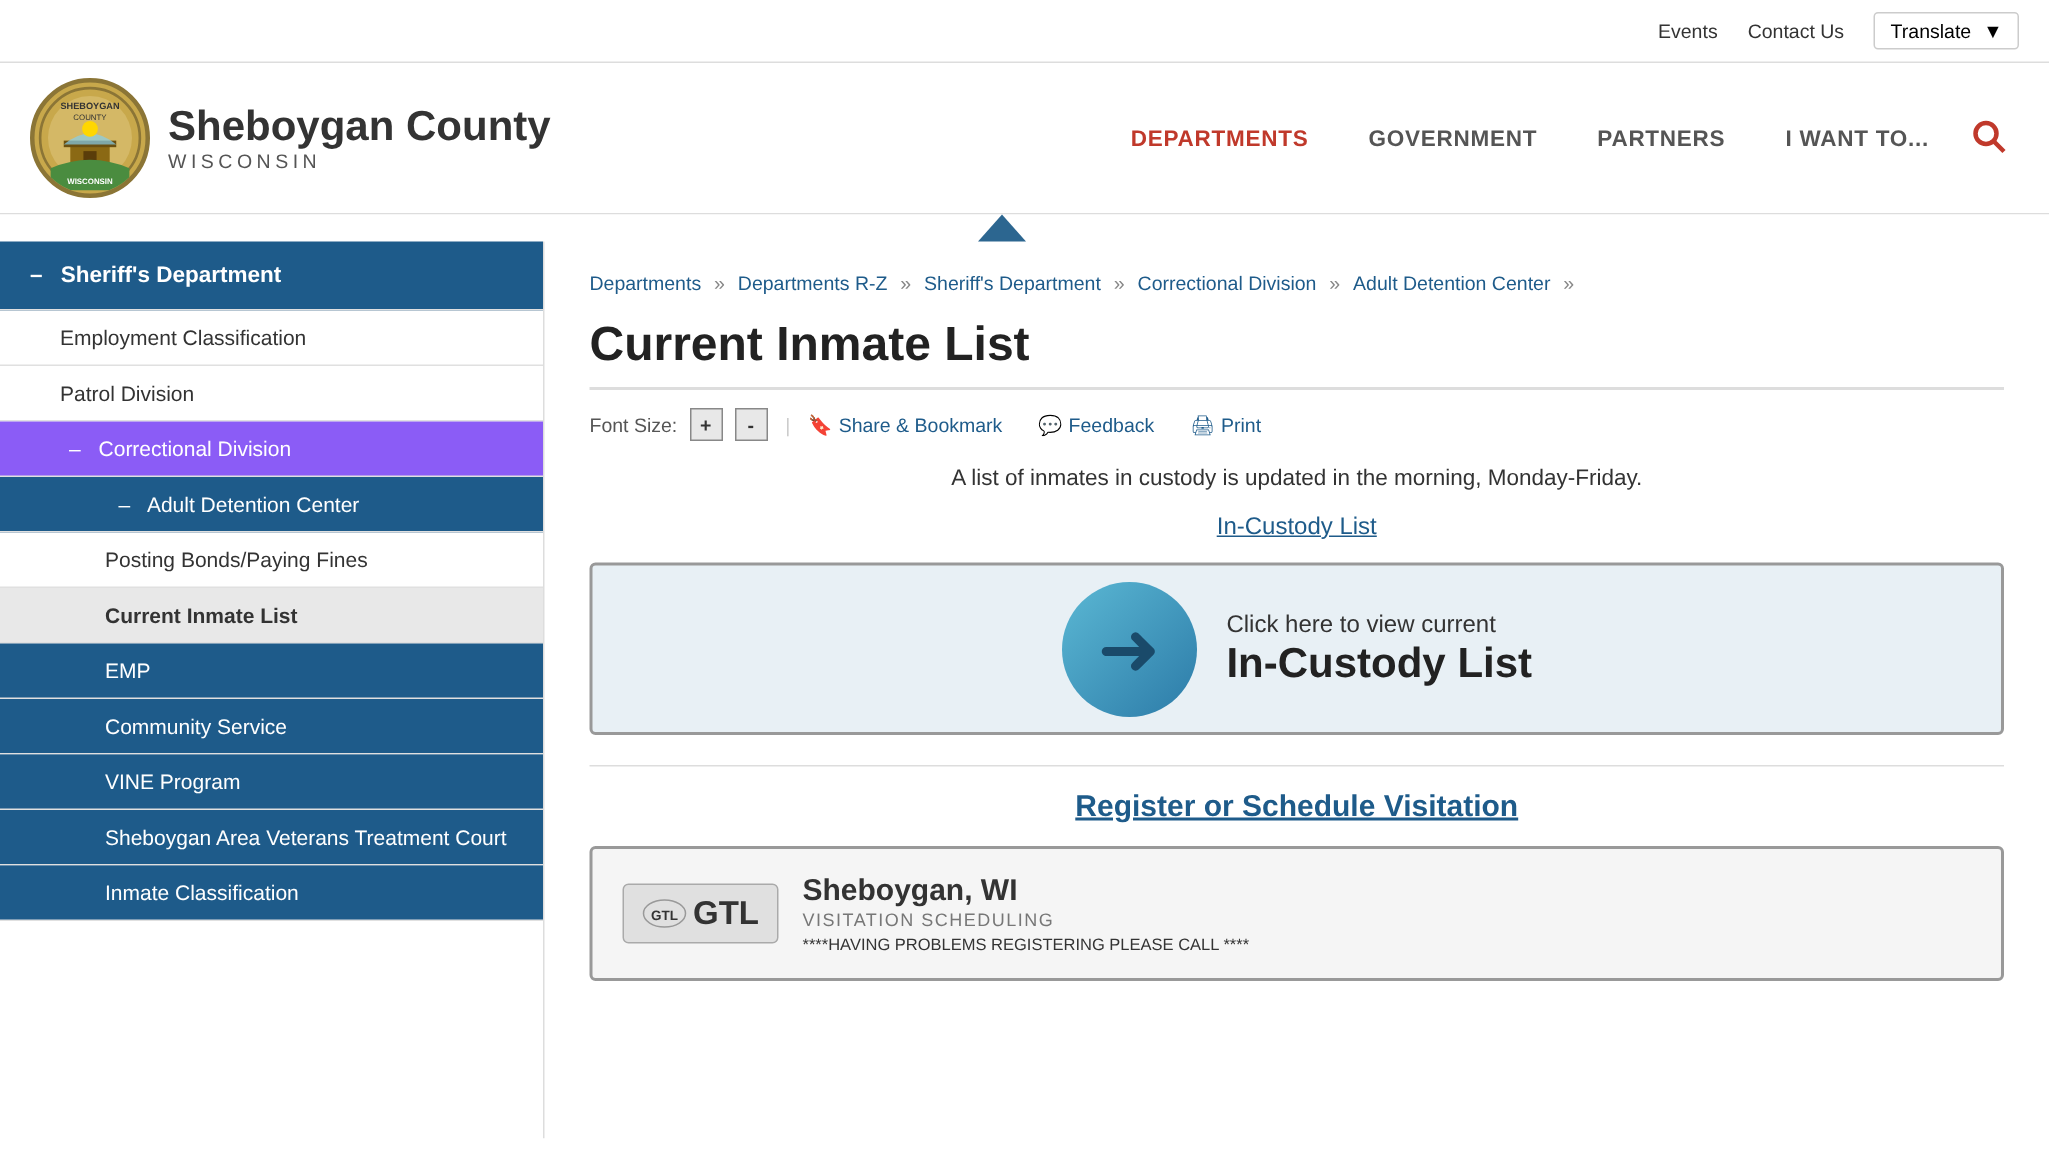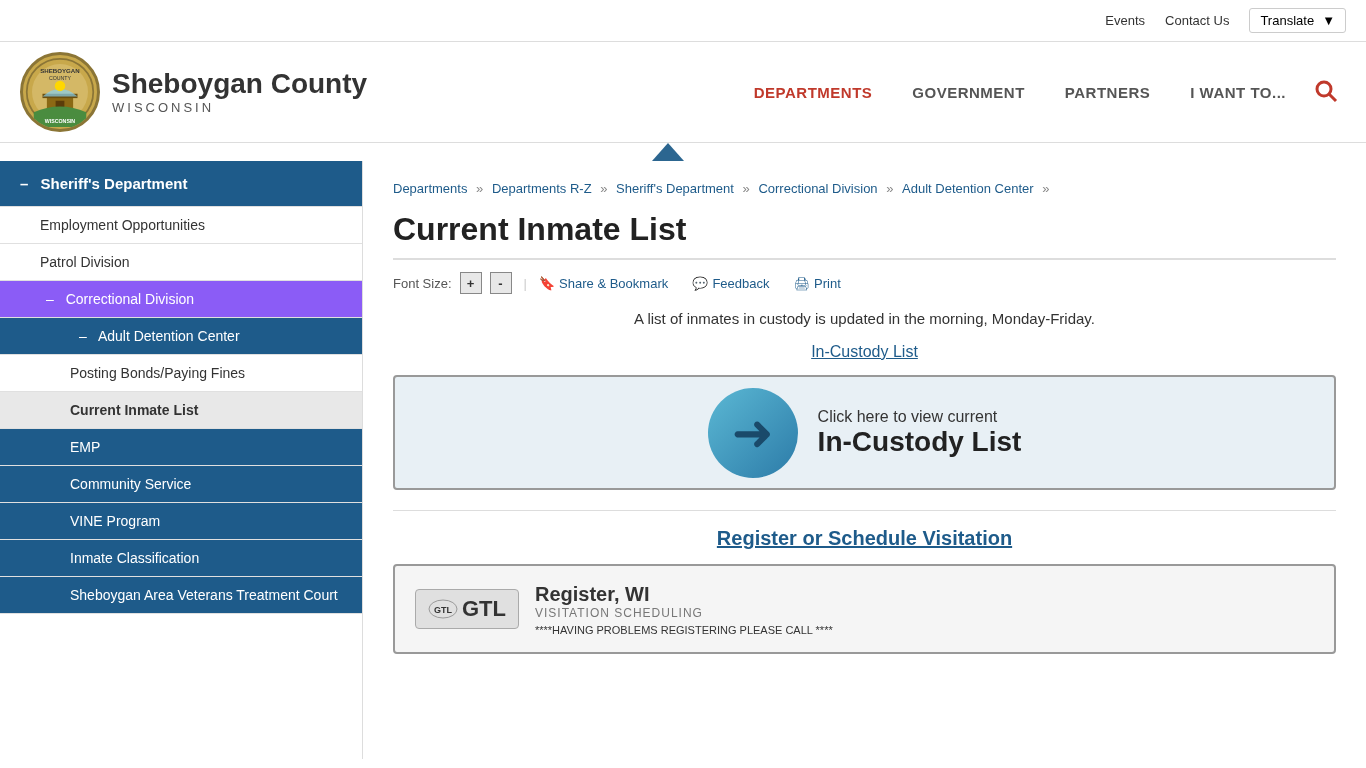--- a/index.html
+++ b/index.html
@@ -368,21 +368,21 @@
 <div class="page-layout">
 
   <nav class="sidebar">
 
     <div class="sidebar-item section-header">
       <span class="sidebar-dash">–</span>
       <span>Sheriff's Department</span>
     </div>
 
     <div class="sidebar-item sub1">
-      <span>Employment Opportunities</span>
+      <span>Employment Classification</span>
     </div>
 
     <div class="sidebar-item sub1">
       <span>Patrol Division</span>
     </div>
 
     <div class="sidebar-item sub1" style="background:#8b5cf6; color:#fff;padding-left:46px;">
       <span class="sidebar-dash">–</span>
       <span>Correctional Division</span>
     </div>
@@ -407,25 +407,25 @@
 
     <div class="sidebar-item sub3-dark">
       <span>Community Service</span>
     </div>
 
     <div class="sidebar-item sub3-dark">
       <span>VINE Program</span>
     </div>
 
     <div class="sidebar-item sub3-dark">
+      <span>Sheboygan Area Veterans Treatment Court</span>
+    </div>
+
+    <div class="sidebar-item sub3-dark">
       <span>Inmate Classification</span>
-    </div>
-
-    <div class="sidebar-item sub3-dark">
-      <span>Sheboygan Area Veterans Treatment Court</span>
     </div>
 
   </nav>
 
   <main class="main-content">
 
     <div class="breadcrumb">
       <a>Departments</a>
       <span class="sep"> » </span>
       <a>Departments R-Z</a>
@@ -481,20 +481,20 @@
 
     <div class="gtl-box">
       <div class="gtl-logo">
         <svg width="30" height="20" viewBox="0 0 30 20">
           <ellipse cx="15" cy="10" rx="14" ry="9" fill="#e0e0e0" stroke="#999" stroke-width="1"></ellipse>
           <text x="15" y="14" text-anchor="middle" font-size="9" font-weight="bold" fill="#333">GTL</text>
         </svg>
         <span>GTL</span>
       </div>
       <div class="gtl-info">
-        <div class="city">Register, WI</div>
+        <div class="city">Sheboygan, WI</div>
         <div class="sub">VISITATION SCHEDULING</div>
         <div class="warning">****HAVING PROBLEMS REGISTERING PLEASE CALL ****</div>
       </div>
     </div>
 
   </main>
 </div>
 
 </body></html>

